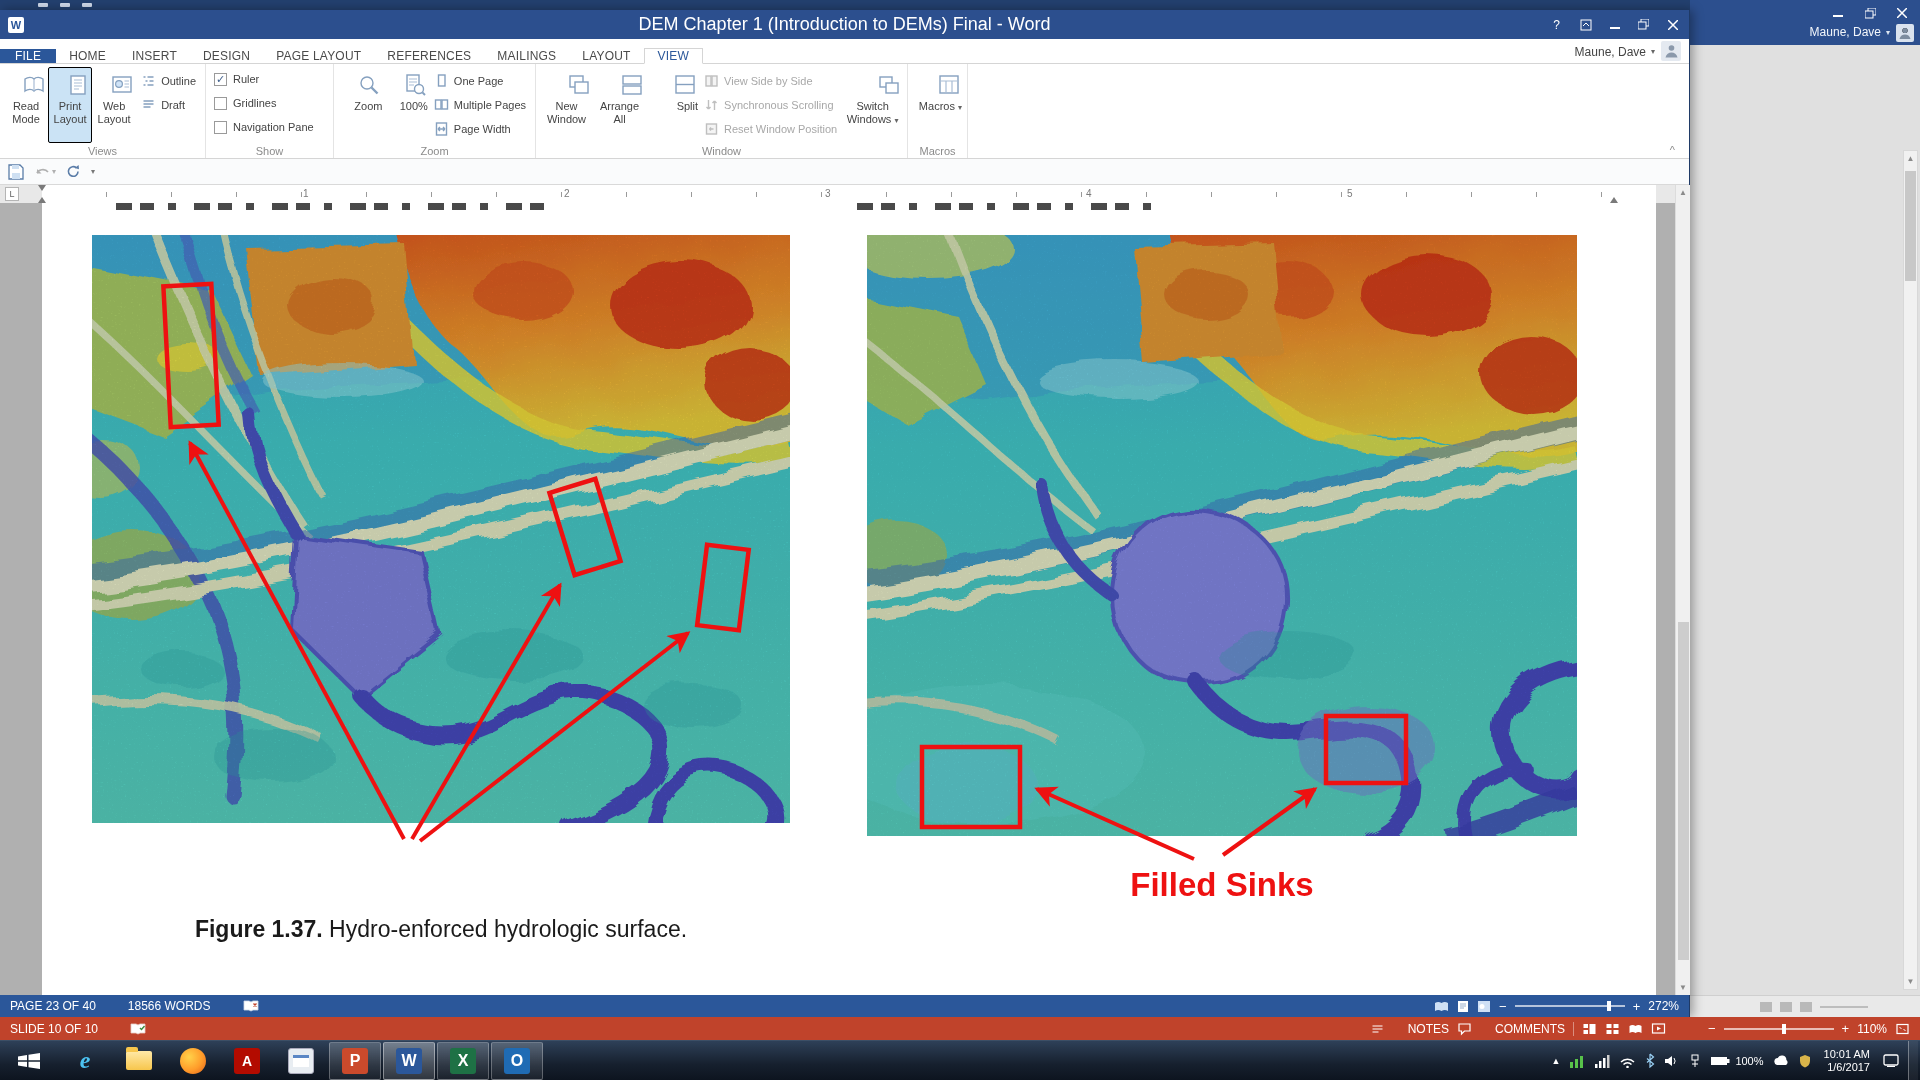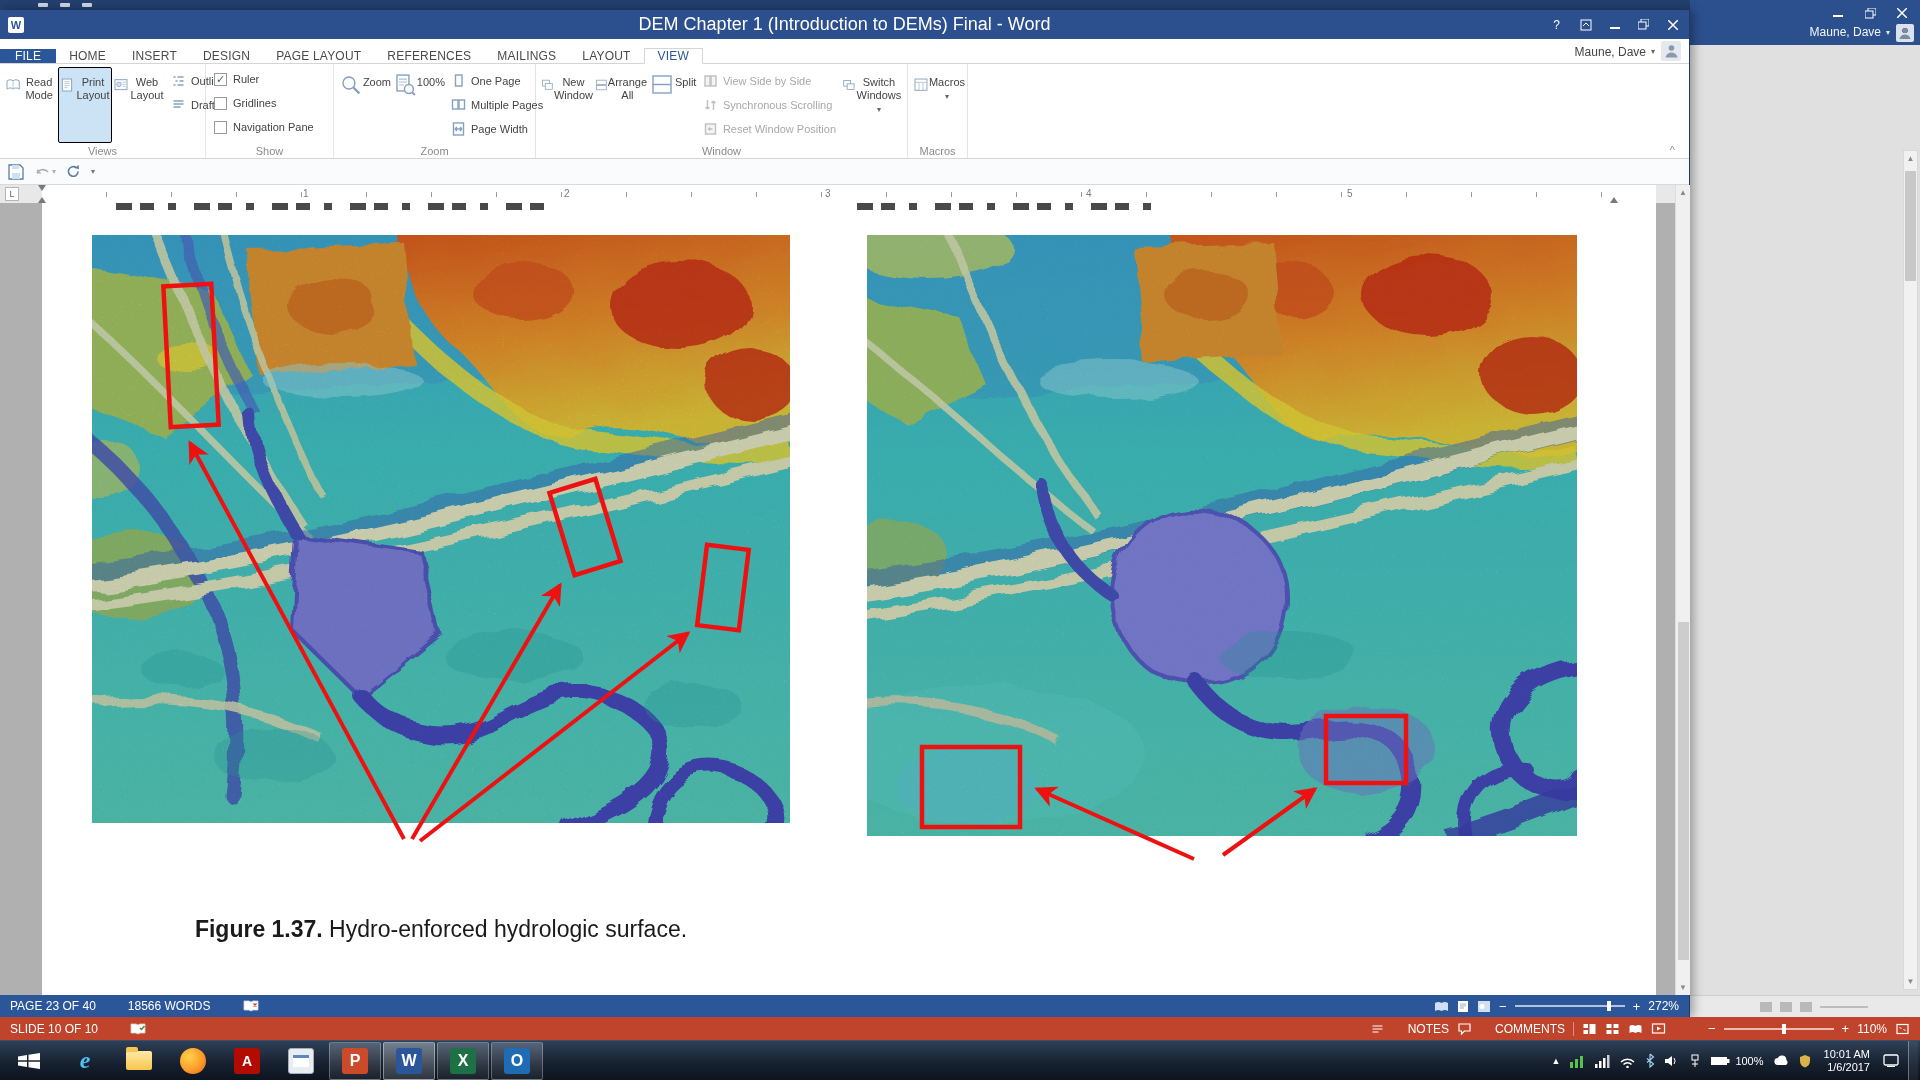--- a/index.html
+++ b/index.html
@@ -41,21 +41,21 @@
   .tab.file{background:#2b579a;color:#fff;padding:0 15px}
   .tab.active{color:#2b579a;background:#fff;border:1px solid #d5d5d5;border-bottom:1px solid #fff;margin-bottom:-1px}
   #tabrow .account{position:absolute;right:34px;top:0;height:25px;display:flex;align-items:center;gap:5px;color:#444;font-size:12px}
   #tabrow .avatar{position:absolute;right:8px;top:2px;width:20px;height:20px;background:#e4e9f0;border-radius:2px}
   #tabrow .avatar svg{display:block;margin:2px auto 0}
 
   #ribbon{position:absolute;left:0;top:54px;width:100%;height:95px;background:#fff;border-bottom:1px solid #d5d5d5;display:flex}
   .rgroup{position:relative;height:100%;border-right:1px solid #e4e4e4;padding:3px 4px 16px;flex:none}
   .gbody{display:flex;height:78px;align-items:flex-start}
   .glabel{position:absolute;left:0;bottom:1px;width:100%;text-align:center;font-size:11px;color:#8b8b8b}
-  .bigbtn{width:54px;height:76px;display:flex;flex-direction:row;align-items:flex-start;padding-top:5px;
+  .bigbtn{width:54px;height:76px;display:flex;flex-direction:column;align-items:flex-end;padding-top:5px;
           font-size:11px;color:#444;text-align:center;border:1px solid transparent;border-radius:2px}
   .bigbtn .blabel{margin-top:3px;line-height:13px}
   .bigbtn.sel{background:#cbe3f5;border:1px solid #000000}
   .vcol{display:flex;flex-direction:column;justify-content:space-between;padding-top:2px}
   .smallbtn{display:flex;align-items:center;gap:5px;height:24px;padding:0 5px;font-size:11px;color:#444;white-space:nowrap}
   .smallbtn.dis{color:#a8a8a8}
   .chk{display:flex;align-items:center;gap:6px;height:24px;font-size:11px;color:#444;padding:0 4px;white-space:nowrap}
   .box{width:13px;height:13px;border:1px solid #9a9a9a;background:#fff;font-size:11px;line-height:11px;text-align:center;color:#41618d}
   .dd{font-size:8px;color:#666}
   #collapse{position:absolute;right:14px;bottom:2px;font-size:11px;color:#8a8a8a}
@@ -602,20 +602,21 @@
               <rect x="55" y="512" width="98" height="80"></rect>
               <rect x="459" y="481" width="80" height="67"></rect>
             </g>
             <g stroke="#ee1111" stroke-width="4">
               <line x1="327" y1="624" x2="170" y2="554" marker-end="url(#Rah)"></line>
               <line x1="356" y1="620" x2="448" y2="554" marker-end="url(#Rah)"></line>
             </g>
           </svg>
         </div>
 
+        <div class="fig-annot" style="left:825px;top:663px;width:710px">Filled Sinks</div>
 
       </div>
     </div>
 
     <div id="vscroll">
       <div class="arr" style="top:0">▲</div>
       <div class="thumb"></div>
       <div class="arr" style="bottom:0">▼</div>
     </div>
 

